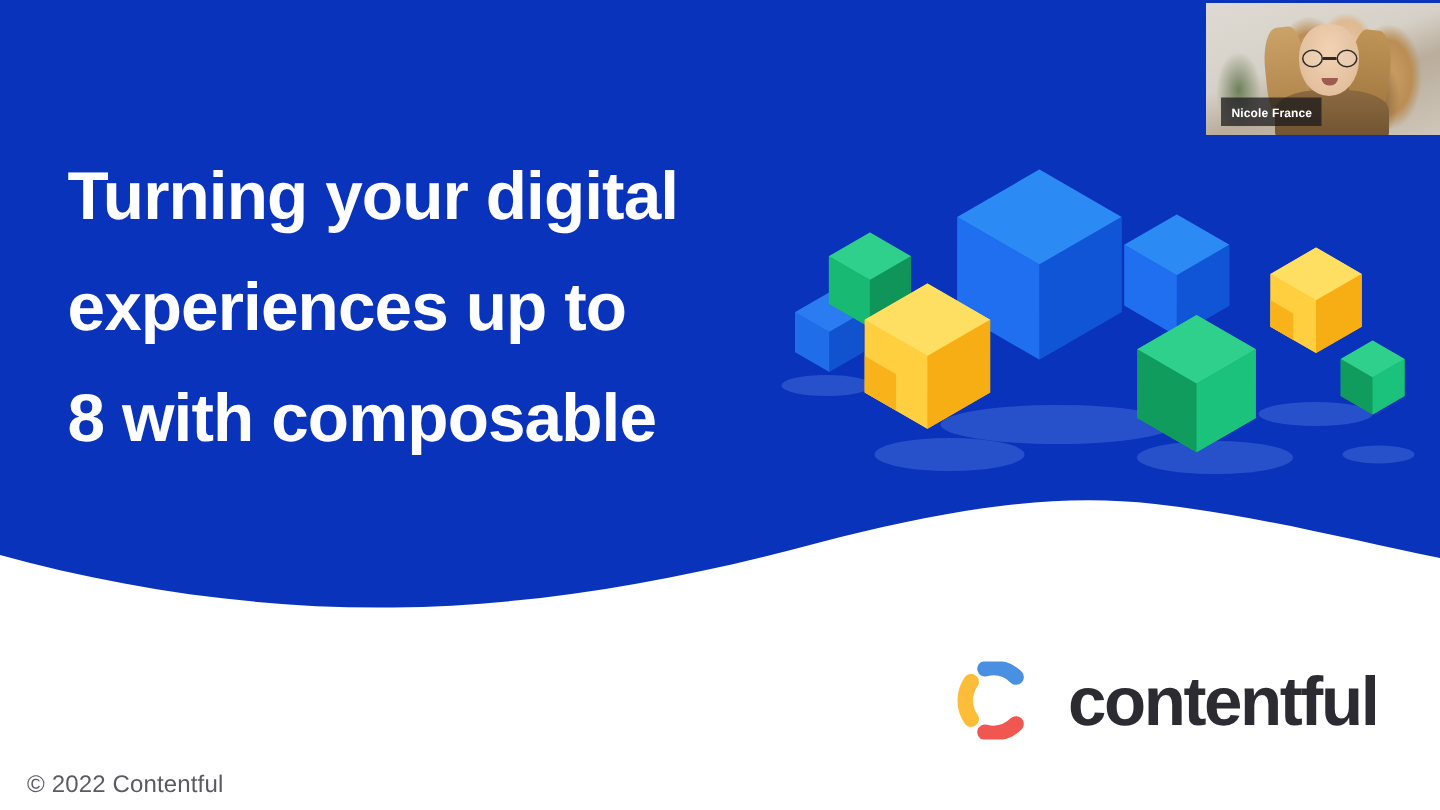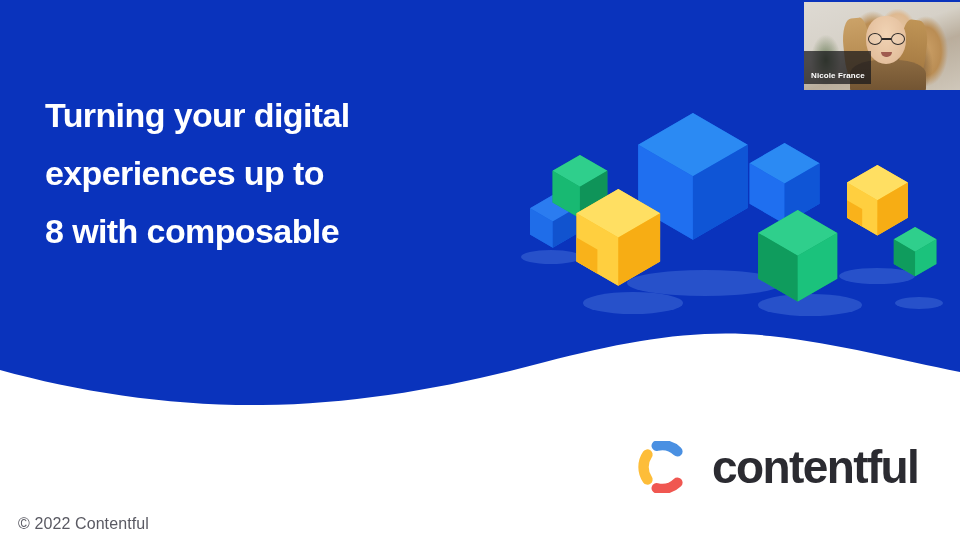--- a/index.html
+++ b/index.html
@@ -38,25 +38,26 @@
   
   .title-block {
     position:absolute;
     left:45px; top:86px;
     width:470px;
     z-index:3;
   }
   .title-line {
     display:block;
     color:#ffffff;
-    font-size:34px;
+    font-size:45px;
     line-height:58px;
     font-weight:700;
     letter-spacing:-0.6px;
     white-space:nowrap;
+    margin-top:16px;
   }
 
   
   .logo-lockup {
     position:absolute;
     left:636px; top:441px;
     height:52px;
     display:flex;
     align-items:center;
     gap:24px;
@@ -148,22 +149,22 @@
     border-radius:0 0 7px 7px;
   }
   .webcam-body {
     position:absolute; left:46px; top:58px;
     width:76px; height:34px;
     background:linear-gradient(180deg,#8a6a43,#6f5233);
     border-radius:40% 40% 6px 6px;
   }
   .webcam-name {
     position:absolute;
-    left:0; bottom:6px;
-    padding:20px 6px 3px 7px;
+    left:10px; bottom:6px;
+    padding:6px 6px 3px 7px;
     background:rgba(22,22,26,0.72);
     color:#ffffff;
     font-size:8px;
     font-weight:700;
     letter-spacing:0.1px;
     line-height:10px;
     z-index:3;
   }
 </style>
 </head>

